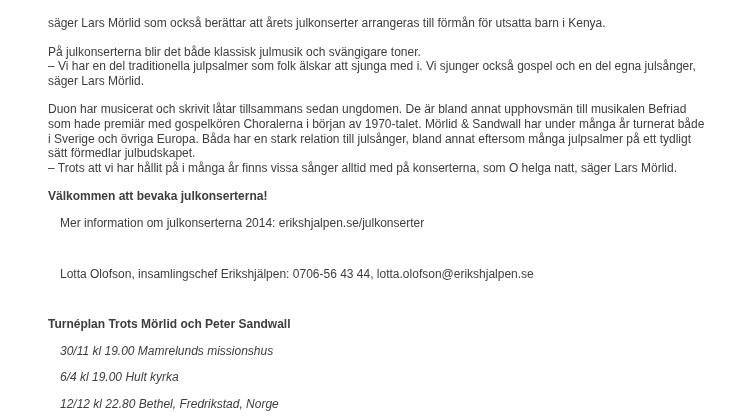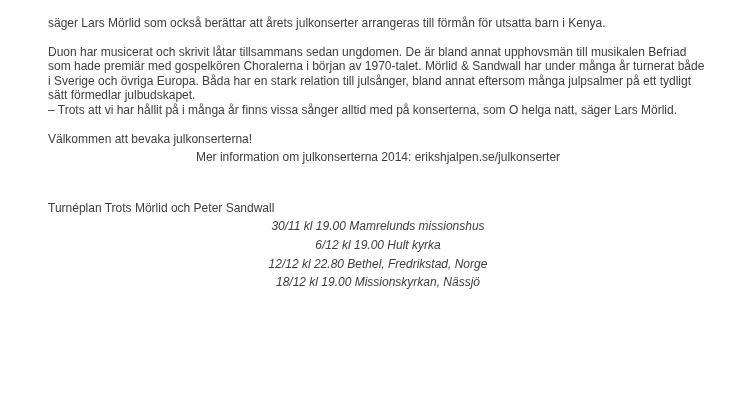--- a/index.html
+++ b/index.html
@@ -19,65 +19,67 @@
     width: 746px;
     padding: 16px 38px 0 48px;
     font-size: 12px;
     line-height: 14.6px;
   }
   .doc .para {
     margin: 0 0 14px 0;
     white-space: pre-line;
   }
   .doc .heading {
-    font-weight: normal;
+    font-weight: bold;
     margin: 0;
   }
   .doc .gap-large {
     margin-top: 33px;
   }
   .doc .gap-xlarge {
     margin-top: 36px;
   }
   .doc .line {
-    margin: 4px;
+    margin: 12px;
     white-space: pre-line;
-    text-align: center;
   }
   .tour-list {
     margin: 0;
     padding: 0;
     list-style: none;
   }
   .tour-list li {
     margin: 0;
     font-style: italic;
   }
 </style>
 </head>
 <body>
 
 <div class="doc">
 
   <p class="para">säger Lars Mörlid som också berättar att årets julkonserter arrangeras till förmån för utsatta barn i Kenya.</p>
 
+  <p class="para">På julkonserterna blir det både klassisk julmusik och svängigare toner.
+– Vi har en del traditionella julpsalmer som folk älskar att sjunga med i. Vi sjunger också gospel och en del egna julsånger, säger Lars Mörlid.</p>
 
   <p class="para">Duon har musicerat och skrivit låtar tillsammans sedan ungdomen. De är bland annat upphovsmän till musikalen Befriad som hade premiär med gospelkören Choralerna i början av 1970-talet. Mörlid &amp; Sandwall har under många år turnerat både i Sverige och övriga Europa. Båda har en stark relation till julsånger, bland annat eftersom många julpsalmer på ett tydligt sätt förmedlar julbudskapet.
 – Trots att vi har hållit på i många år finns vissa sånger alltid med på konserterna, som O helga natt, säger Lars Mörlid.</p>
 
   <p class="heading">Välkommen att bevaka julkonserterna!</p>
 
   <p class="line gap-large">Mer information om julkonserterna 2014: erikshjalpen.se/julkonserter</p>
 
   <div class="gap-xlarge">
+    <p class="line">Lotta Olofson, insamlingschef Erikshjälpen: 0706-56 43 44, lotta.olofson@erikshjalpen.se</p>
   </div>
 
   <div class="gap-xlarge">
     <p class="heading">Turnéplan Trots Mörlid och Peter Sandwall</p>
     <ul class="tour-list">
       <li class="line">30/11 kl 19.00 Mamrelunds missionshus</li>
-      <li class="line">6/12 kl 19.00 Hult kyrka</li>
+      <li class="line">6/4 kl 19.00 Hult kyrka</li>
       <li class="line">12/12 kl 22.80 Bethel, Fredrikstad, Norge</li>
       <li class="line">18/12 kl 19.00 Missionskyrkan, Nässjö</li>
     </ul>
   </div>
 
 </div>
 
 </body></html>

